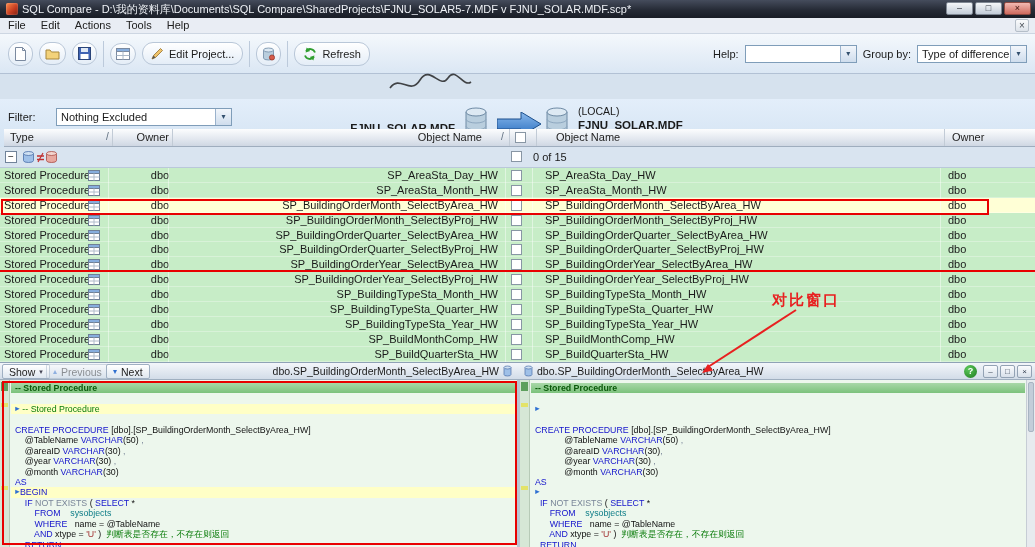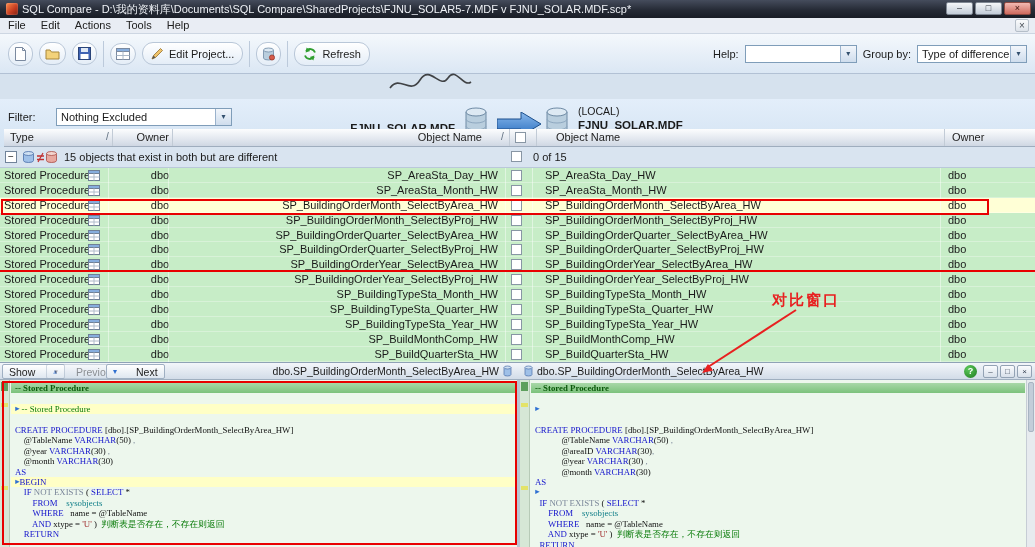--- a/index.html
+++ b/index.html
@@ -94,21 +94,21 @@
   .c-namel{left:215px;width:283px;text-align:right;}
   .c-cb{left:511px;top:2px !important;}
   .c-namer{left:545px;}
   .c-ownr{left:948px;}
   .vguide{position:absolute;top:0;height:100%;width:1px;background:rgba(255,255,255,.45);pointer-events:none;}
 
   
   .panehdr{position:absolute;left:0;top:362px;width:100%;height:18px;box-sizing:border-box;
     background:linear-gradient(#f3f6fa,#d2dce8);border-top:1px solid #8fa2b6;border-bottom:1px solid #9fafc0;}
   .panehdr > *{position:absolute;}
-  .ph-btn{top:1px;height:15px;display:inline-flex;align-items:center;gap:19px;padding:0 6px;font-size:10.5px;
+  .ph-btn{top:1px;height:15px;display:inline-flex;align-items:center;gap:4px;padding:0 6px;font-size:10.5px;
     border:1px solid #9fafc2;border-radius:2px;background:linear-gradient(#fff,#dfe7f0);color:#222;box-sizing:border-box;white-space:nowrap;}
   .ph-btn.disabled{opacity:.45;}
   .darr-inline{font-size:7px;color:#445;}
   .blue-arr{font-size:8px;color:#2f6fd0;}
   .ph-tab-left{left:270px;top:2px;width:242px;display:flex;justify-content:flex-end;align-items:center;gap:4px;font-size:10.5px;white-space:nowrap;}
   .ph-tab-right{left:524px;top:2px;display:flex;align-items:center;gap:4px;font-size:10.5px;white-space:nowrap;}
   .ph-help{left:964px;top:2px;}
   .ph-btns{right:3px;top:2px;display:flex;gap:2px;}
   .pbtn{width:15px;height:13px;font-size:8px;line-height:11px;text-align:center;border:1px solid #93a2b4;border-radius:2px;
     background:linear-gradient(#fbfcfe,#d8e0ea);color:#374354;box-sizing:border-box;}
@@ -120,21 +120,21 @@
   .pane.right{left:520px;width:515px;}
   .pane-div{position:absolute;left:517px;top:0;width:3px;height:167px;background:#b8c4d1;}
   .gutter{position:absolute;left:0;top:0;width:10px;height:167px;background:#d6e7d6;border-right:1px solid #b7cab7;box-sizing:border-box;}
   .gm{position:absolute;left:1px;width:7px;}
   .gm.head{top:2px;height:9px;background:#5ea05e;}
   .gm.a{top:23px;height:4px;background:#e3e368;}
   .gm.b{top:106px;height:4px;background:#e3e368;}
   .lines{position:absolute;left:11px;top:3px;right:0;}
   .pane.right .lines{right:10px;}
   .sline{position:relative;height:10.45px;line-height:10.45px;padding-left:4px;white-space:pre;
-    font-family:Liberation Serif, serif;font-size:8.8px;}
+    font-family:Liberation Sans, sans-serif;font-size:8.8px;}
   .amark{position:absolute;left:0;top:0;width:13px;text-align:center;color:#2e6fd2;font-size:7.5px;}
   .sline.head{background:linear-gradient(#a8d8a8,#7cc27c);font-weight:bold;}
   .sline.head .t-c{color:#0b5a0b;}
   .sline.yl{background:#ffffc6;}
   .t-k{color:#1414cc;} .t-i{color:#101010;} .t-g{color:#7a8699;}
   .t-s{color:#0d7d87;text-align:center;} .t-c{color:#0a7c0a;} .t-r{color:#a23232;}
   .vsb{position:absolute;right:0;top:0;width:9px;height:167px;background:#e7ebef;border-left:1px solid #c6cdd5;box-sizing:border-box;}
   .vsb .thumb{position:absolute;left:1px;right:1px;top:2px;height:48px;background:#c3cdd9;border:1px solid #a8b4c2;border-radius:2px;}
 
   
@@ -312,21 +312,20 @@
     <span class="g-collapse">−</span>
     <svg class="g-icons" width="38" height="15" viewBox="0 0 38 15">
         <path d="M1.5 3.5 v7 a5 2 0 0 0 10 0 v-7" fill="#9fc0e8" stroke="#4a6fa8" stroke-width=".8"></path>
         <ellipse cx="6.5" cy="3.5" rx="5" ry="2" fill="#cfe0f2" stroke="#4a6fa8" stroke-width=".8"></ellipse>
         <line x1="15" y1="6" x2="22" y2="6" stroke="#c03030" stroke-width="1.5"></line>
         <line x1="15" y1="9.5" x2="22" y2="9.5" stroke="#c03030" stroke-width="1.5"></line>
         <line x1="16" y1="12" x2="21" y2="3" stroke="#c03030" stroke-width="1.2"></line>
         <path d="M24.5 3.5 v7 a5 2 0 0 0 10 0 v-7" fill="#e8a89f" stroke="#a84a42" stroke-width=".8"></path>
         <ellipse cx="29.5" cy="3.5" rx="5" ry="2" fill="#f2d5cf" stroke="#a84a42" stroke-width=".8"></ellipse>
       </svg>
-    <span class="g-label">15 objects that exist in both but are different</span>
     <span class="cb g-cb"></span>
     <span class="g-count">0 of 15</span>
   </div>
 
   <div class="gridrows">
     <div>
         <div class="g-row">
     <span class="c-type">Stored Procedure</span>
     <svg class="c-ticon" width="12" height="11" viewBox="0 0 12 11">
             <rect x=".5" y=".5" width="11" height="10" fill="#fff" stroke="#6f8096"></rect>
@@ -558,20 +557,21 @@
         <span class="gm a"></span>
         <span class="gm b"></span>
       </div>
       <div class="lines">
           <div class="sline head"><span class="amark"></span><span class="t-c">-- Stored Procedure</span></div>
           <div class="sline"><span class="amark"></span></div>
           <div class="sline yl"><span class="amark">►</span><span class="t-i">   </span><span class="t-c">-- Stored Procedure</span></div>
           <div class="sline"><span class="amark"></span></div>
           <div class="sline"><span class="amark"></span><span class="t-k">CREATE</span><span class="t-i"> </span><span class="t-k">PROCEDURE</span><span class="t-i"> [dbo].[SP_BuildingOrderMonth_SelectByArea_HW]</span></div>
           <div class="sline"><span class="amark"></span><span class="t-i">    @TableName </span><span class="t-k">VARCHAR</span><span class="t-i">(50) </span><span class="t-g">,</span></div>
+          <div class="sline"><span class="amark"></span><span class="t-i">    @areaID </span><span class="t-k">VARCHAR</span><span class="t-i">(30) </span><span class="t-g">,</span></div>
           <div class="sline"><span class="amark"></span><span class="t-i">    @year </span><span class="t-k">VARCHAR</span><span class="t-i">(30) </span><span class="t-g">,</span></div>
           <div class="sline"><span class="amark"></span><span class="t-i">    @month </span><span class="t-k">VARCHAR</span><span class="t-i">(30)</span></div>
           <div class="sline"><span class="amark"></span><span class="t-k">AS</span></div>
           <div class="sline yl"><span class="amark">►</span><span class="t-i">  </span><span class="t-k">BEGIN</span></div>
           <div class="sline"><span class="amark"></span><span class="t-i">    </span><span class="t-k">IF</span><span class="t-g"> NOT EXISTS </span><span class="t-i">( </span><span class="t-k">SELECT</span><span class="t-i"> *</span></div>
           <div class="sline"><span class="amark"></span><span class="t-i">        </span><span class="t-k">FROM</span><span class="t-i">    </span><span class="t-s">sysobjects</span></div>
           <div class="sline"><span class="amark"></span><span class="t-i">        </span><span class="t-k">WHERE</span><span class="t-i">   name = @TableName</span></div>
           <div class="sline"><span class="amark"></span><span class="t-i">        </span><span class="t-k">AND</span><span class="t-i"> xtype = </span><span class="t-r">'U'</span><span class="t-i"> )  </span><span class="t-c">判断表是否存在，不存在则返回</span></div>
           <div class="sline"><span class="amark"></span><span class="t-i">    </span><span class="t-k">RETURN</span></div>
         </div>

